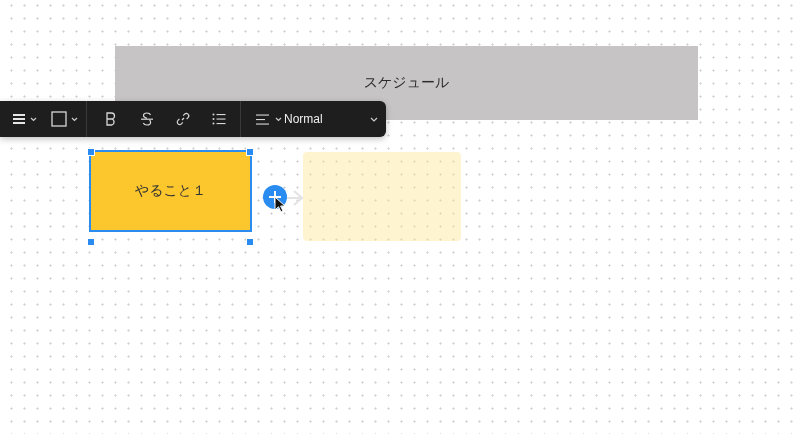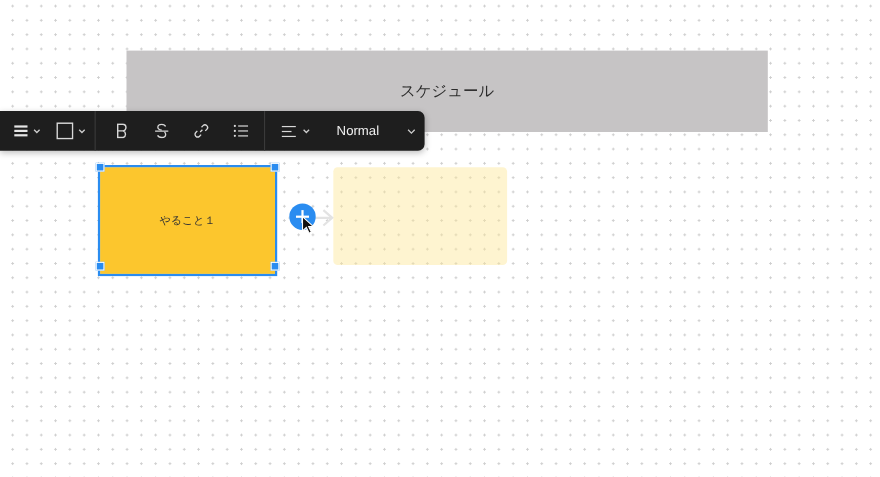--- a/index.html
+++ b/index.html
@@ -20,25 +20,25 @@
     position:absolute; left:0; top:101px; width:386px; height:36px;
     background:#1e1e1e; border-radius:0 6px 6px 0;
     box-shadow:0 2px 6px rgba(0,0,0,0.25);
     display:flex; align-items:center; color:#e6e6e6;
   }
   .tb-group { display:flex; align-items:center; height:100%; }
   .tb-sep { width:1px; height:36px; background:#3a3a3a; }
   .tb-btn { display:flex; align-items:center; justify-content:center; height:100%; cursor:pointer; }
   .tb-btn svg { display:block; }
   .chev { margin-left:4px; }
-  .style-label { font-size:12px; color:#f0f0f0; margin-left:24px; }
+  .style-label { font-size:12px; color:#f0f0f0; margin-left:2px; }
   .selected-card {
-    position:absolute; left:91px; top:152px; width:159px; height:97px;
+    position:absolute; left:91px; top:152px; width:159px; height:78px;
     background:#fcc62d; display:flex; align-items:center; justify-content:center;
-    font-size:10px; color:#333; font-family:"DejaVu Sans", sans-serif;
+    font-size:14px; color:#333; font-family:"DejaVu Sans", sans-serif;
     outline:2px solid #2a8cf0; outline-offset:0;
   }
   .handle {
     position:absolute; width:6px; height:6px; background:#2a8cf0; border:1px solid #fff;
   }
   .ghost-card {
     position:absolute; left:303px; top:152px; width:158px; height:89px;
     background:rgba(252,230,150,0.45); border-radius:4px;
   }
   .arrow-ghost { position:absolute; left:262px; top:186px; }

